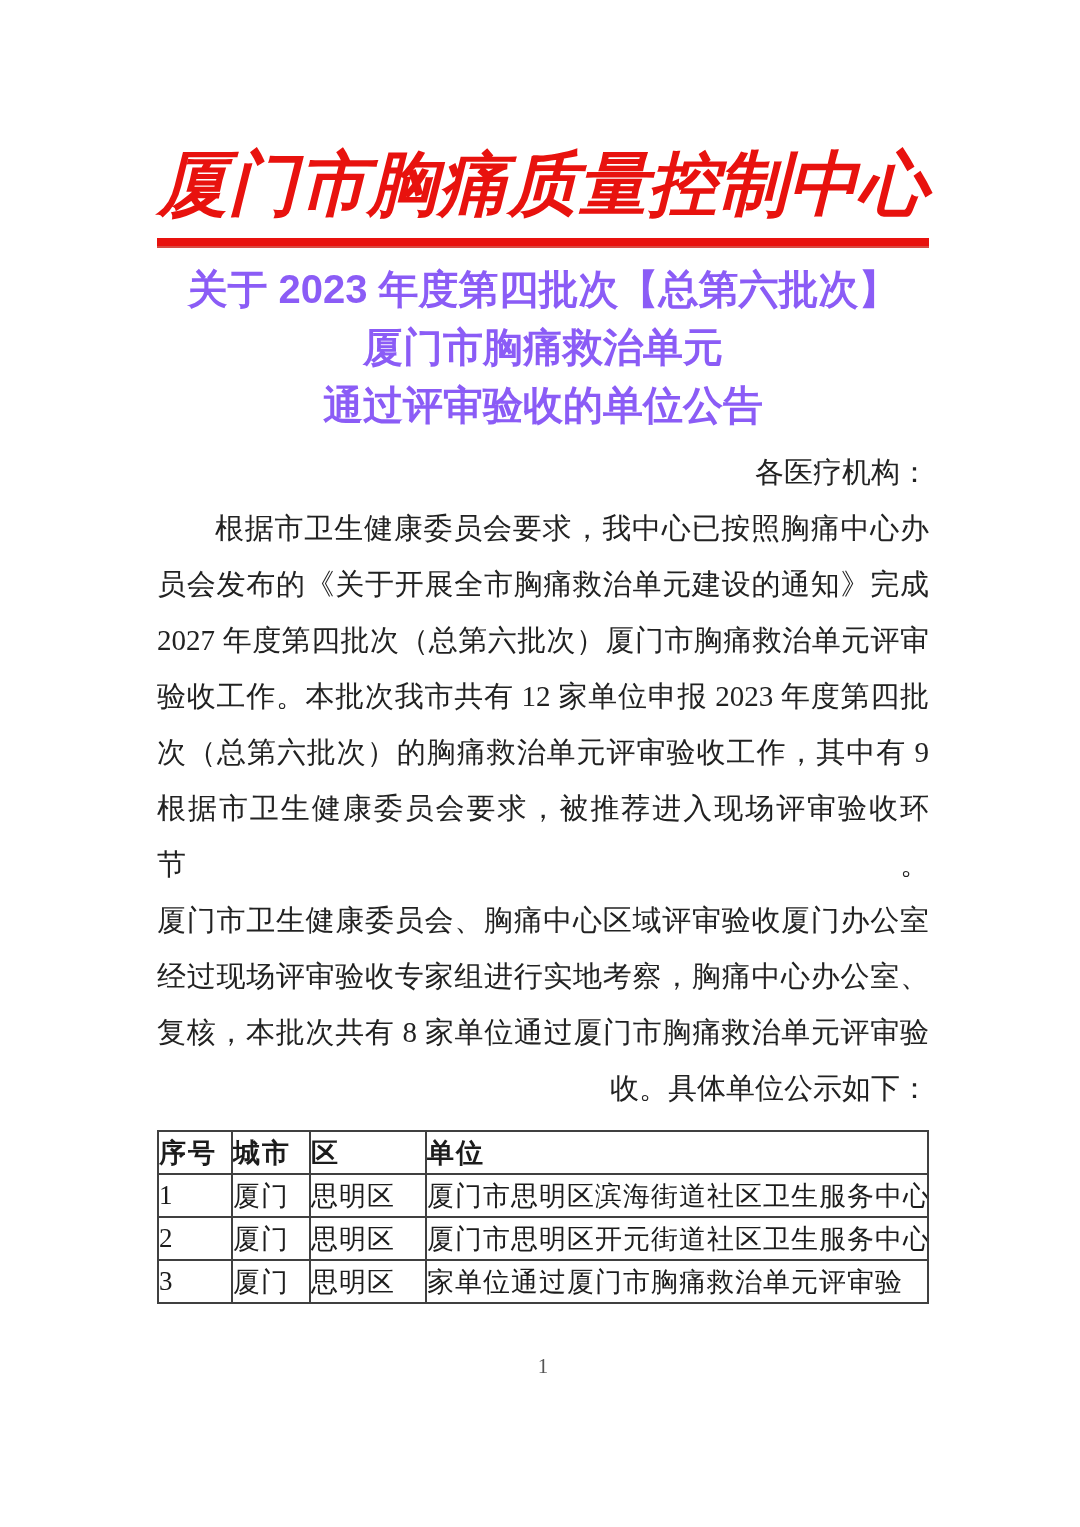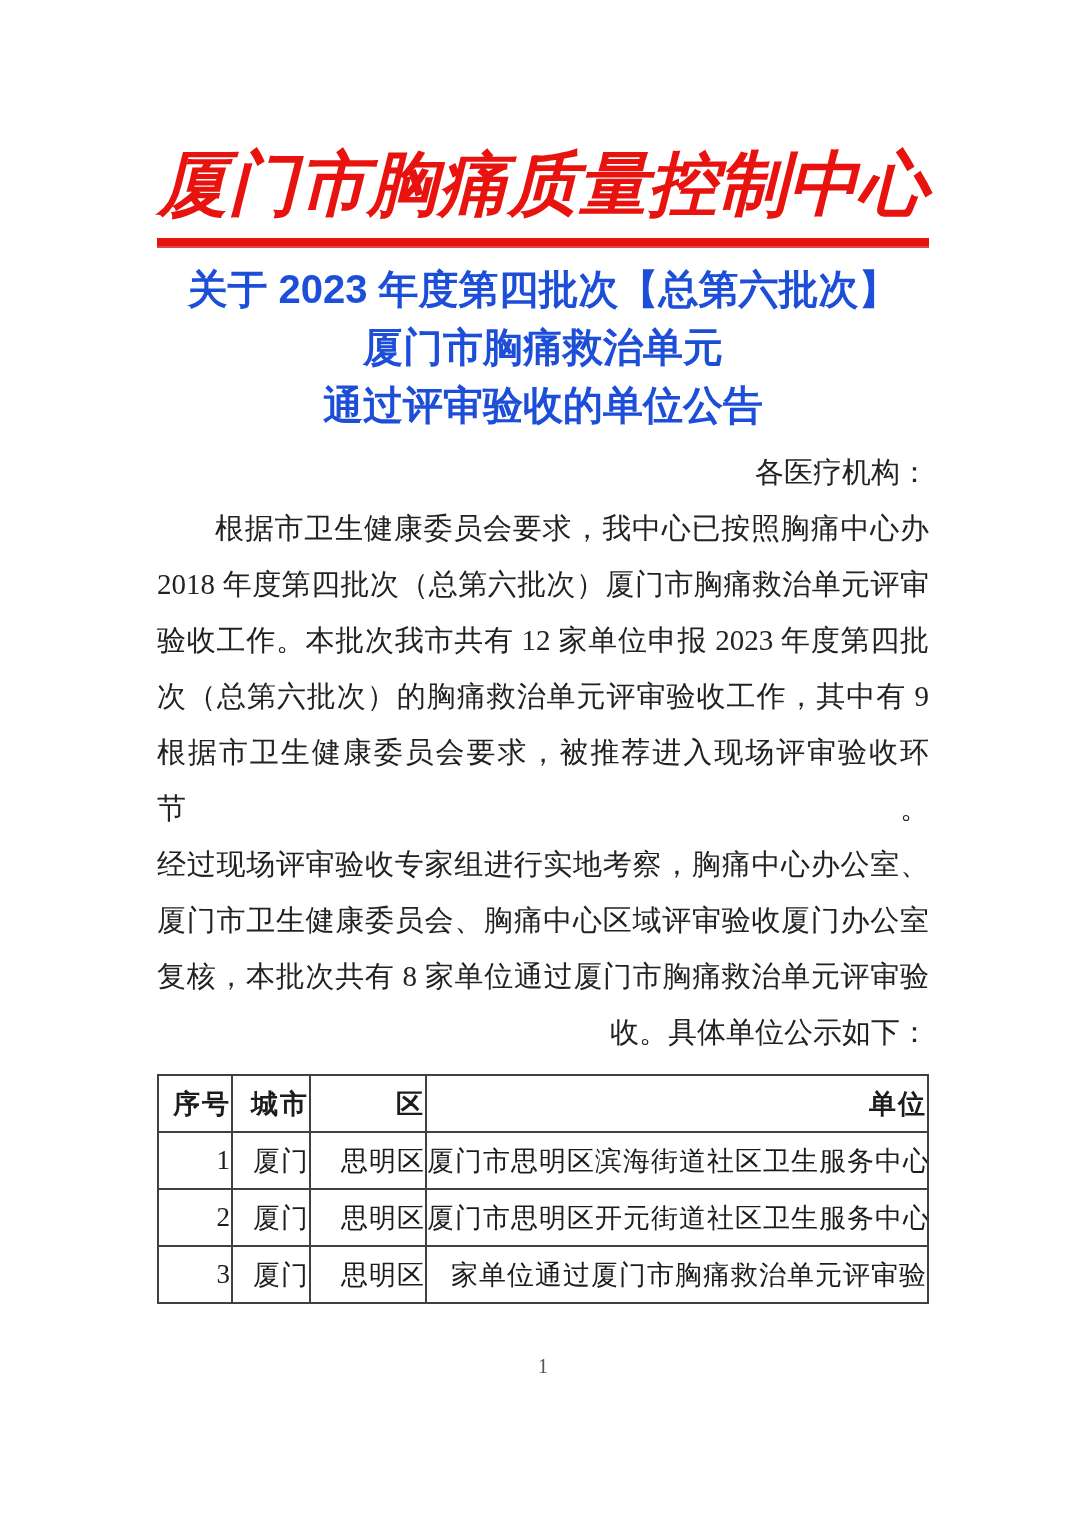--- a/index.html
+++ b/index.html
@@ -43,21 +43,21 @@
     border-bottom:2px solid var(--red-thin);
   }
   
   .doc-title{
     margin-top:12px;
     text-align:center;
     font-family:"Liberation Sans","DejaVu Sans",sans-serif;
     font-weight:800;
     font-size:40px;
     line-height:58px;
-    color:#1d4ed8;
+    color:#8b5cf6;
   }
   
   .body-text{
     margin-top:10px;
     font-size:29px;
     line-height:56px;
     color:#222;
   }
   .bodyline{
     text-align:right;
@@ -73,23 +73,23 @@
   }
   
   table.units{
     margin-top:14px;
     width:100%;
     border-collapse:collapse;
     table-layout:fixed;
   }
   table.units th, table.units td{
     border:2px solid var(--border);
-    height:57px;
+    height:43px;
     vertical-align:middle;
-    text-align:right;
+    text-align:left;
     font-size:27px;
     letter-spacing:1px;
     color:#1c1c1c;
     overflow:hidden;
     white-space:nowrap;
   }
   table.units th{
     font-family:"Liberation Sans","DejaVu Sans",sans-serif;
     font-weight:700;
     letter-spacing:2px;
@@ -118,26 +118,27 @@
 
     <div class="doc-title">
       <div>关于 2023 年度第四批次【总第六批次】</div>
       <div>厦门市胸痛救治单元</div>
       <div>通过评审验收的单位公告</div>
     </div>
 
     <div class="body-text">
       <div class="bodyline">各医疗机构：</div>
       <div class="bodyline j indent">根据市卫生健康委员会要求，我中心已按照胸痛中心办</div>
-      <div class="bodyline j">2018 年度第四批次（总第六批次）厦门市胸痛救治单元评审</div>
+      <div class="bodyline j">员会发布的《关于开展全市胸痛救治单元建设的通知》完成</div>
+      <div class="bodyline j">2027 年度第四批次（总第六批次）厦门市胸痛救治单元评审</div>
       <div class="bodyline j">验收工作。本批次我市共有 12 家单位申报 2023 年度第四批</div>
       <div class="bodyline j">次（总第六批次）的胸痛救治单元评审验收工作，其中有 9</div>
       <div class="bodyline j">根据市卫生健康委员会要求，被推荐进入现场评审验收环节。</div>
+      <div class="bodyline j">厦门市卫生健康委员会、胸痛中心区域评审验收厦门办公室</div>
       <div class="bodyline j">经过现场评审验收专家组进行实地考察，胸痛中心办公室、</div>
-      <div class="bodyline j">厦门市卫生健康委员会、胸痛中心区域评审验收厦门办公室</div>
       <div class="bodyline j">复核，本批次共有 8 家单位通过厦门市胸痛救治单元评审验</div>
       <div class="bodyline">收。具体单位公示如下：</div>
     </div>
 
     <table class="units">
       <colgroup>
         <col style="width:74px">
         <col style="width:78px">
         <col style="width:116px">
         <col>

